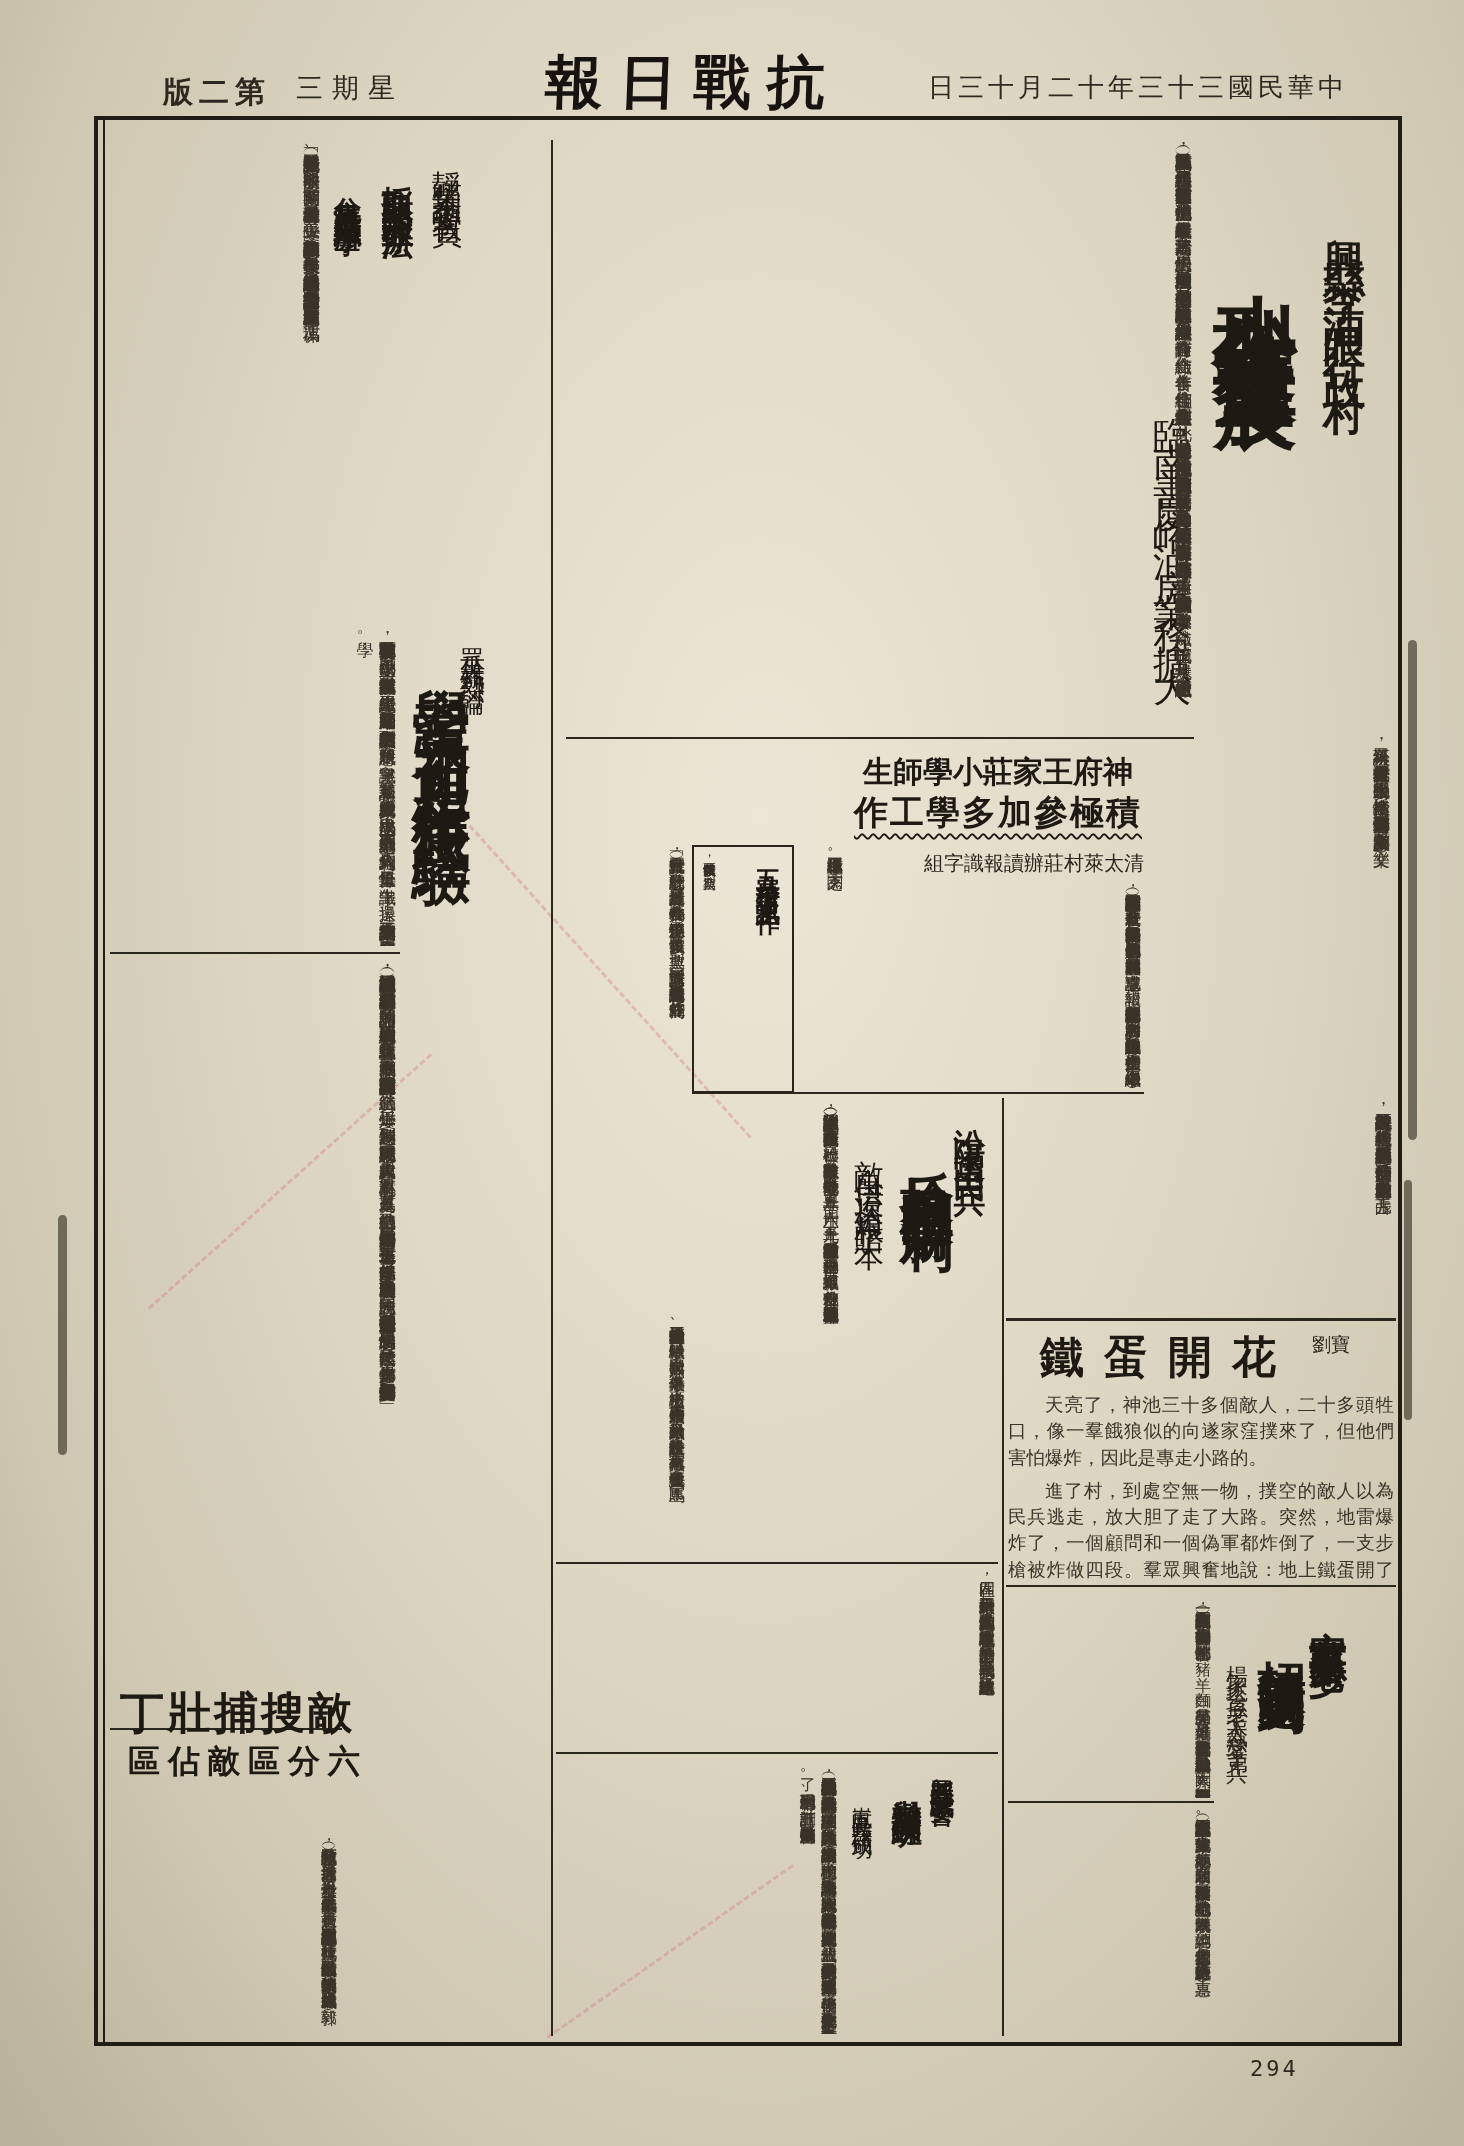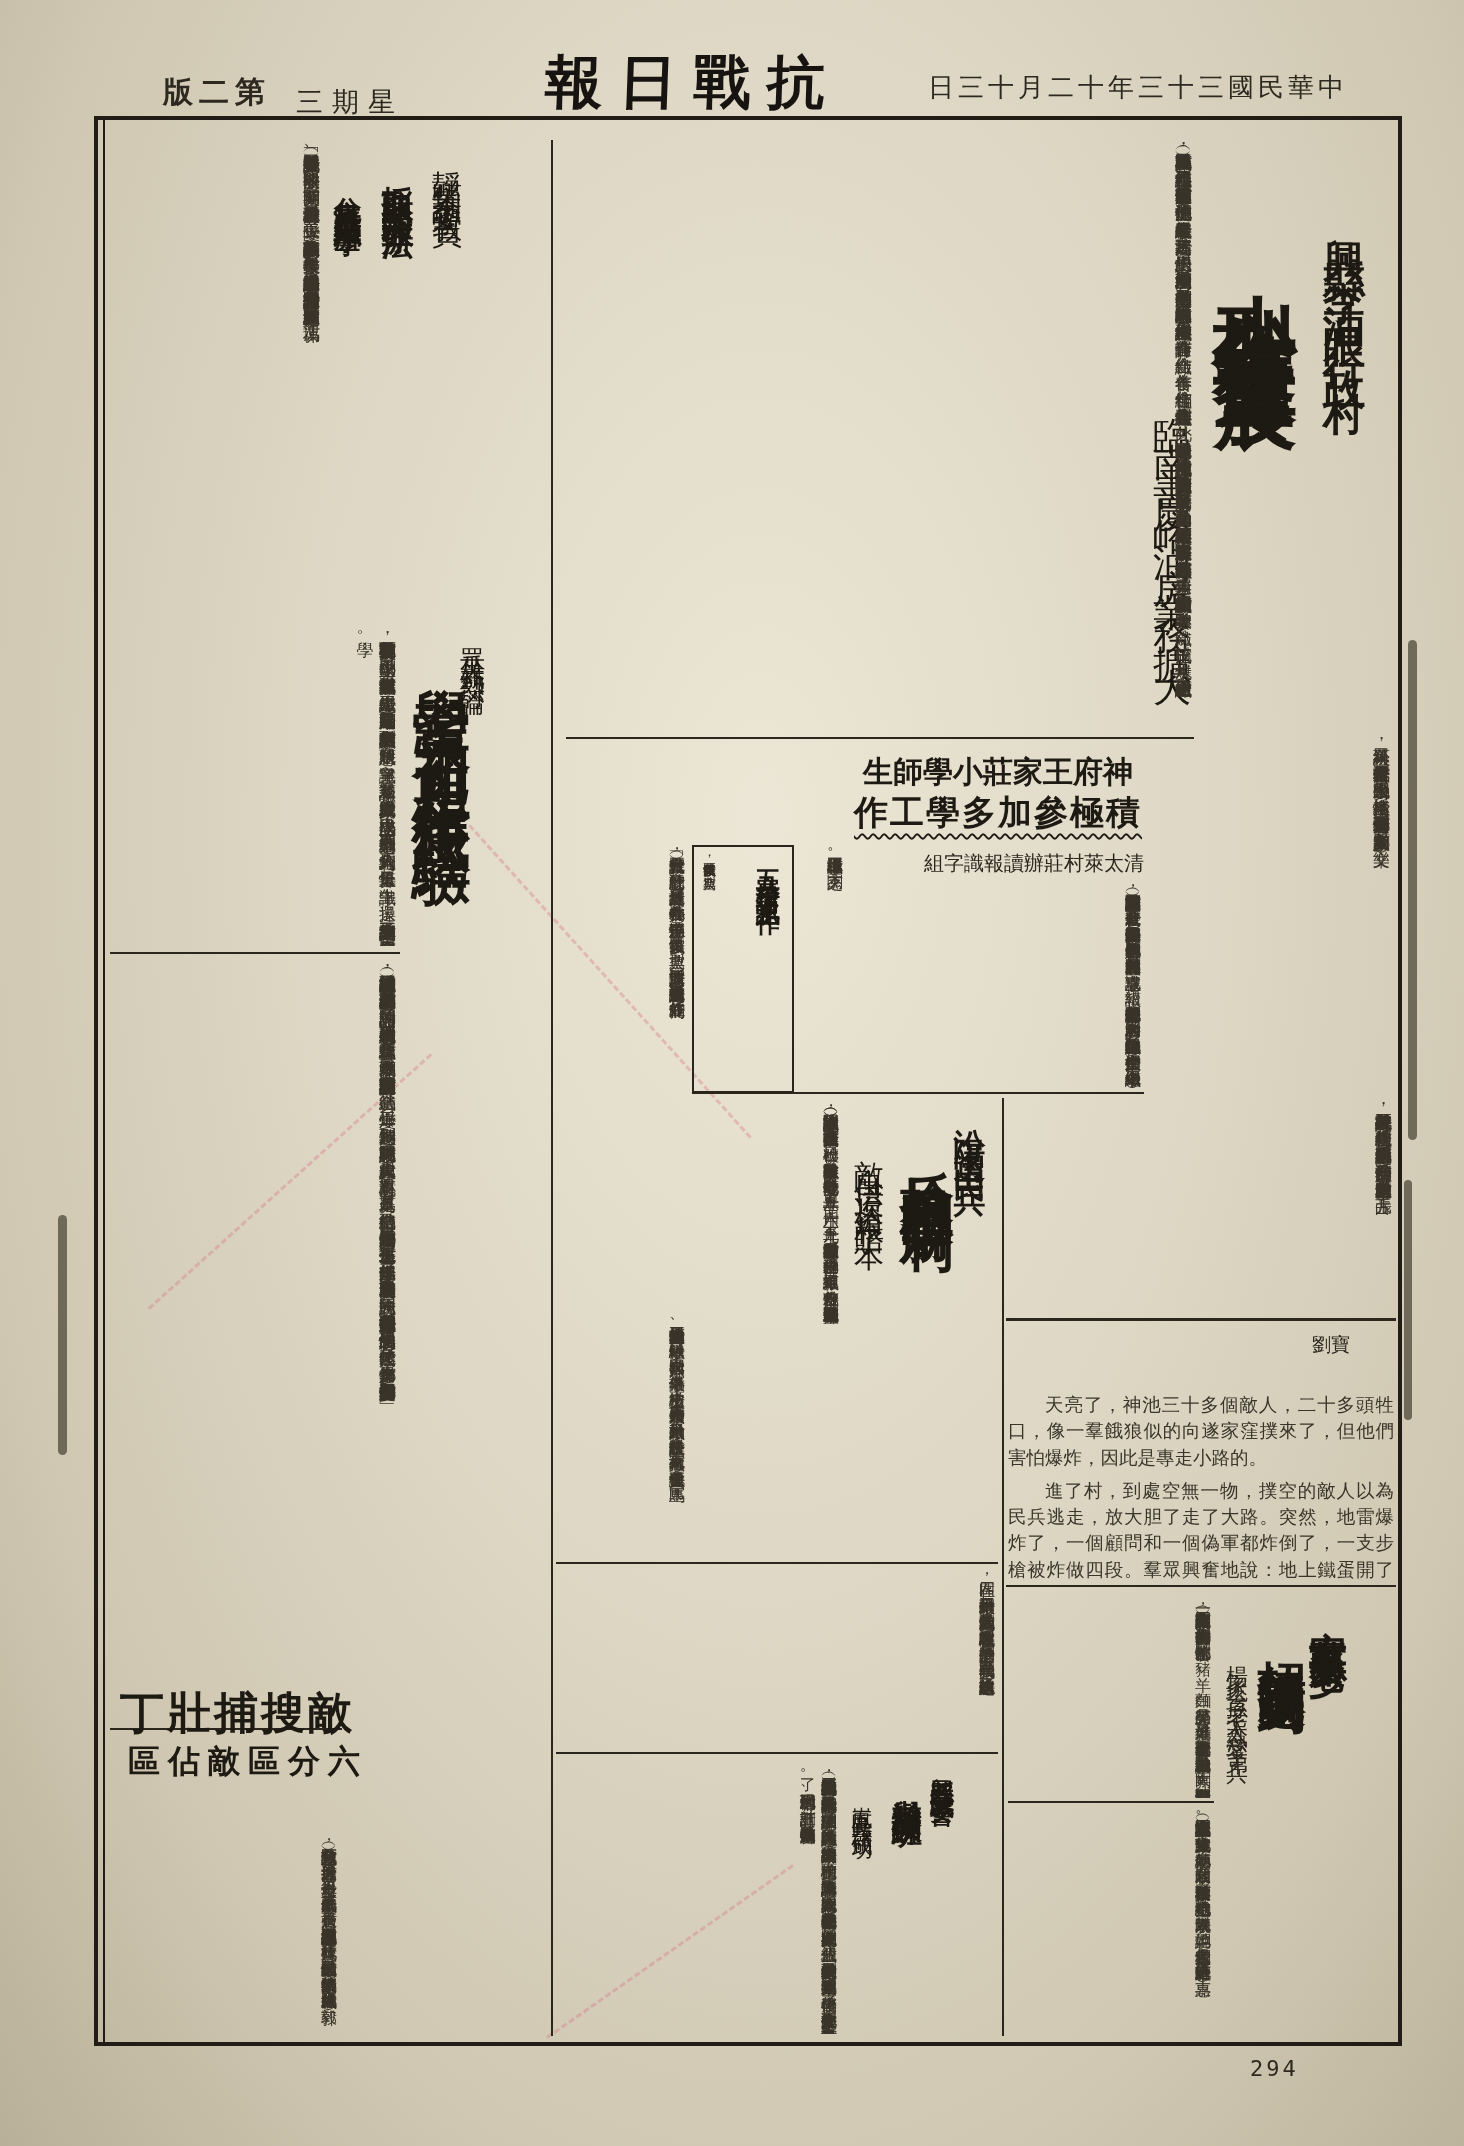--- a/index.html
+++ b/index.html
@@ -28,21 +28,21 @@
   .wm{position:absolute;border-top:3px dashed rgba(214,120,132,.38);}
   .center{text-align:center;}
   .clip{overflow:hidden;}
 </style>
 </head>
 <body>
 
 <div class="page">
 
   <div class="abs" style="left:163px;top:72px;font-size:30px;font-weight:bold;letter-spacing:6px;">版二第</div>
-  <div class="abs" style="left:296px;top:84px;font-size:27px;letter-spacing:9px;text-align:right;">三期星</div>
+  <div class="abs" style="left:296px;top:70px;font-size:27px;letter-spacing:9px;text-align:right;">三期星</div>
   <div class="abs" style="left:545px;top:44px;font-size:58px;font-weight:bold;letter-spacing:16px;color:#171310;transform:skewX(-2deg);">報日戰抗</div>
   <div class="abs" style="left:928px;top:70px;font-size:26px;letter-spacing:4px;">日三十月二十年三十三國民華中</div>
 
   <div class="frame"></div>
 
   <div class="smudge" style="left:58px;top:1215px;width:9px;height:240px;"></div>
   <div class="smudge" style="left:1408px;top:640px;width:9px;height:500px;"></div>
   <div class="smudge" style="left:1404px;top:1180px;width:8px;height:240px;"></div>
 
   <div class="wm" style="left:100px;top:1180px;width:380px;transform:rotate(-42deg);"></div>
@@ -76,20 +76,21 @@
   <div class="vhead abs" style="left:948px;top:1103px;height:260px;font-size:32px;letter-spacing:11px;">汾陽邊山民兵</div>
   <div class="vhead abs" style="left:890px;top:1126px;height:440px;font-size:54px;letter-spacing:8px;">反搶粮鬥爭勝利</div>
   <div class="vhead abs" style="left:848px;top:1136px;height:400px;font-size:30px;letter-spacing:9px;font-weight:normal;">敵自供這次搶粮賠了本</div>
   <div class="vbody abs clip" style="left:692px;top:1102px;width:150px;height:456px;font-size:16px;">（汾陽訊）（遲到）敵寇搶粮陰謀，在我邊山民兵英勇不斷打擊下，已被粉碎。今秋敵向某某村強迫徵粮，甲等地每畝要徵谷七十二斤、黑豆五十五斤、六十四斤，下至十九斤，這種苛重的壓榨和各種雜粮徵派，逼得桿子全部出動，羣眾拒絕繳粮，部份粮食寄藏，部份地區的羣眾並將粮食堅壁到山裏。</div>
   <div class="vbody abs clip" style="left:556px;top:1315px;width:132px;height:243px;font-size:16px;">三日敵所搶粮食大車三十餘輛、牲口馱三十餘頭，被民兵全部奪回，敵俘偽軍十一名，繳步槍兩支、裝粮布袋二百六十四條。六日敵又出動搶粮，十日在汾離公路設伏，打死敵軍兩名、繳獲重要文件一大包，軍馬一匹。</div>
   <div class="hr" style="left:556px;top:1562px;width:442px;height:2px;"></div>
   <div class="vbody abs clip" style="left:556px;top:1570px;width:442px;height:178px;font-size:16px;">在四區，十月三十日敵到田村搶粮，受到我民兵地雷的爆炸，敵在黑夜用毛驢馱運，計十天的反搶鬥爭中，我民兵戰鬥二十三次，敵自己供認這次搶粮賠了本。</div>
   <div class="hr" style="left:556px;top:1752px;width:442px;height:2px;"></div>
 
   <div class="hr" style="left:1006px;top:1318px;width:390px;height:3px;"></div>
+  <div class="abs" style="left:1040px;top:1328px;font-size:44px;font-weight:bold;letter-spacing:20px;color:#1d1913;">鐵蛋開花</div>
   <div class="abs dots" style="left:1312px;top:1332px;font-size:19px;color:#2a251d;">劉寶</div>
   <div class="abs hbody clip" style="left:1008px;top:1392px;width:386px;height:188px;">
     <p>天亮了，神池三十多個敵人，二十多頭牲口，像一羣餓狼似的向遂家窪撲來了，但他們害怕爆炸，因此是專走小路的。</p>
     <p>進了村，到處空無一物，撲空的敵人以為民兵逃走，放大胆了走了大路。突然，地雷爆炸了，一個顧問和一個偽軍都炸倒了，一支步槍被炸做四段。羣眾興奮地說：地上鐵蛋開了花，打得鬼子回老家。</p>
   </div>
   <div class="hr" style="left:1006px;top:1585px;width:390px;height:2px;"></div>
 
   <div class="vhead abs" style="left:1302px;top:1600px;height:302px;font-size:38px;letter-spacing:5px;">安家莊男女老少</div>
   <div class="vhead abs" style="left:1250px;top:1622px;height:418px;font-size:48px;letter-spacing:4px;">招待部隊親切週到</div>
   <div class="v abs dots" style="left:1222px;top:1648px;height:392px;font-size:22px;letter-spacing:8px;color:#2a251d;">楊家圪台孫老太太熱愛子弟兵</div>

